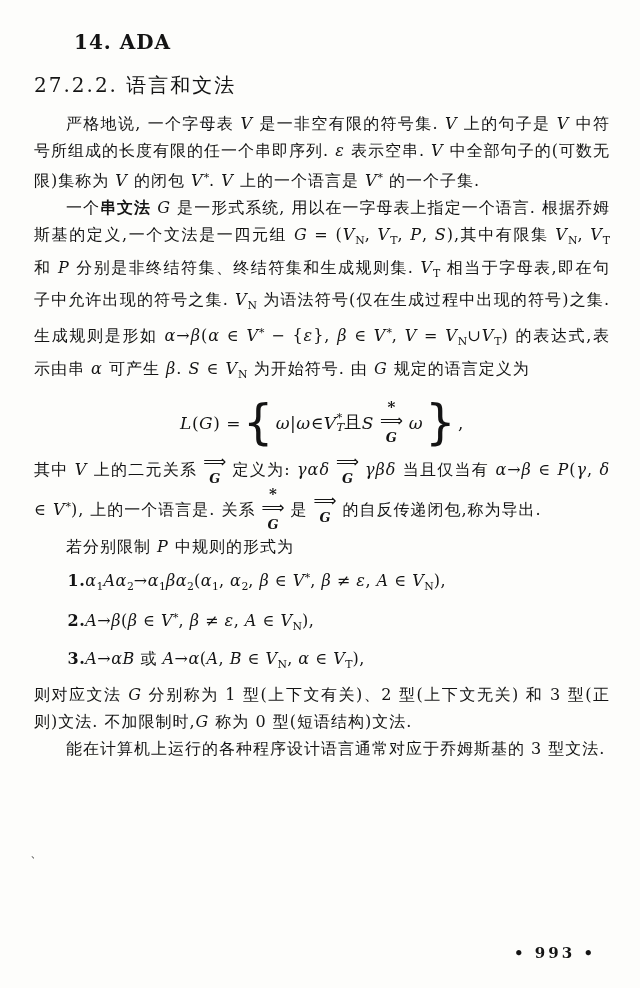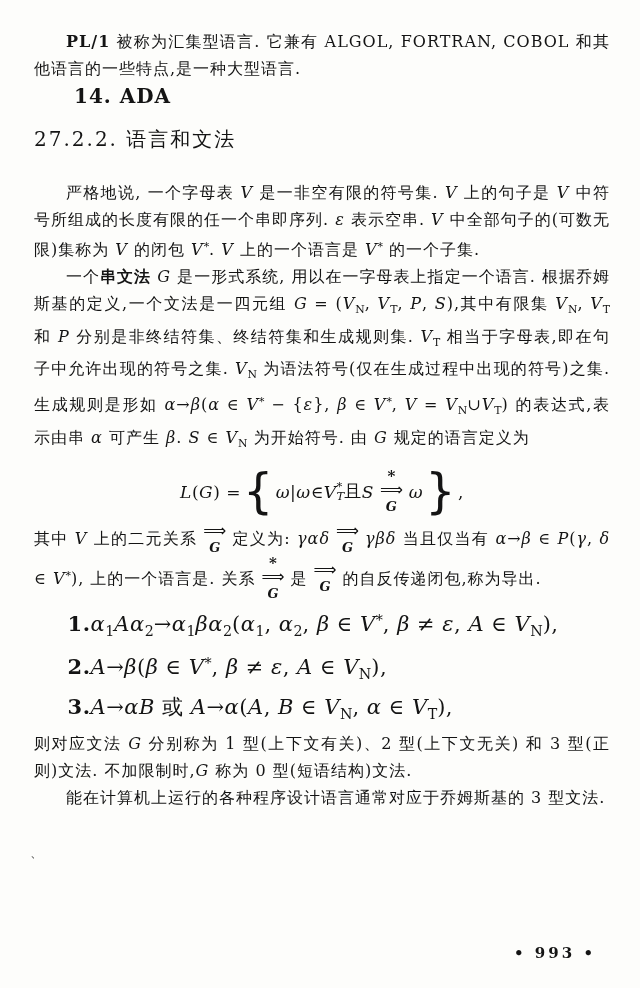--- a/index.html
+++ b/index.html
@@ -22,35 +22,35 @@
     text-align:justify;
   }
   .indent{text-indent:2em;}
   .h-ada{
     margin:1px 0;
     padding-left:2em;
     font-size:20px;line-height:27px;
     font-weight:bold;letter-spacing:1px;
   }
   .h-section{
-    margin:14px 0 25px 0;
+    margin:14px 0 10px 0;
     font-size:20px;
     line-height:30px;
     letter-spacing:2px;
     font-weight:normal;
   }
   .formula{
     margin:12px 0 8px 0;
     display:flex;justify-content:center;align-items:center;
     font-size:17px;letter-spacing:0.5px;
   }
   .deriv{line-height:30px;}
   .rules{margin:2px 0 0 0;padding-left:2.1em;}
   .rule-line{
-    margin:0;font-size:21px;line-height:32px;letter-spacing:0.5px;text-align:left;
+    margin:0;font-size:16px;line-height:32px;letter-spacing:0.5px;text-align:left;
   }
   
   .seg-i{font-style:italic;}
   .seg-b{font-weight:bold;}
   .seg-sb{font-size:68%;vertical-align:-0.35em;letter-spacing:0;}
   .seg-sp{font-size:68%;vertical-align:0.45em;letter-spacing:0;}
   .seg-br{
     font-size:280%;font-weight:normal;line-height:0;
     vertical-align:middle;padding:0 2px;
     font-family:"DejaVu Sans","Liberation Sans",sans-serif;
@@ -77,21 +77,20 @@
   .page-num{
     position:absolute;right:44px;top:944px;
     font-size:15px;font-weight:bold;letter-spacing:3px;
   }
 </style>
 </head>
 <body>
 
 <main class="page">
 
-  <p class="para indent"><span class="seg-b">PL/1</span><span> 被称为汇集型语言.  它兼有 ALGOL, FORTRAN, COBOL 和其他语言的一些特点,是一种大型语言.</span></p>
 
   <p class="h-ada">14. ADA</p>
 
 
 
   <h2 class="h-section">27.2.2. 语言和文法</h2>
 
   <p class="para indent"><span>严格地说, 一个字母表 </span><span class="seg-i">V</span><span> 是一非空有限的符号集.  </span><span class="seg-i">V</span><span> 上的句子是 </span><span class="seg-i">V</span><span> 中符号所组成的长度有限的任一个串即序列.  </span><span class="seg-i">ε</span><span> 表示空串.  </span><span class="seg-i">V</span><span> 中全部句子的(可数无限)集称为 </span><span class="seg-i">V</span><span> 的闭包 </span><span class="seg-i">V</span><span class="seg-sp">*</span><span>.  </span><span class="seg-i">V</span><span> 上的一个语言是 </span><span class="seg-i">V</span><span class="seg-sp">*</span><span> 的一个子集.</span></p>
 
   <p class="para indent"><span>一个</span><span class="seg-b">串文法</span><span> </span><span class="seg-i">G</span><span> 是一形式系统, 用以在一字母表上指定一个语言.  根据乔姆斯基的定义,一个文法是一四元组 </span><span class="seg-i">G</span><span> = (</span><span class="seg-i">V</span><span class="seg-sb">N</span><span>, </span><span class="seg-i">V</span><span class="seg-sb">T</span><span>, </span><span class="seg-i">P</span><span>, </span><span class="seg-i">S</span><span>),其中有限集 </span><span class="seg-i">V</span><span class="seg-sb">N</span><span>, </span><span class="seg-i">V</span><span class="seg-sb">T</span><span> 和 </span><span class="seg-i">P</span><span> 分别是非终结符集、终结符集和生成规则集.  </span><span class="seg-i">V</span><span class="seg-sb">T</span><span> 相当于字母表,即在句子中允许出现的符号之集.  </span><span class="seg-i">V</span><span class="seg-sb">N</span><span> 为语法符号(仅在生成过程中出现的符号)之集.生成规则是形如 </span><span class="seg-i">α</span><span>→</span><span class="seg-i">β</span><span>(</span><span class="seg-i">α</span><span> ∈ </span><span class="seg-i">V</span><span class="seg-sp">*</span><span> − {</span><span class="seg-i">ε</span><span>}, </span><span class="seg-i">β</span><span> ∈ </span><span class="seg-i">V</span><span class="seg-sp">*</span><span>, </span><span class="seg-i">V</span><span> = </span><span class="seg-i">V</span><span class="seg-sb">N</span><span>∪</span><span class="seg-i">V</span><span class="seg-sb">T</span><span>) 的表达式,表示由串 </span><span class="seg-i">α</span><span> 可产生 </span><span class="seg-i">β</span><span>.  </span><span class="seg-i">S</span><span> ∈ </span><span class="seg-i">V</span><span class="seg-sb">N</span><span> 为开始符号.  由 </span><span class="seg-i">G</span><span> 规定的语言定义为</span></p>
@@ -131,20 +130,21 @@
         <span class="stk-b">G</span>
       </span><span class="seg-i">γβδ</span><span> 当且仅当有 </span><span class="seg-i">α</span><span>→</span><span class="seg-i">β</span><span> ∈ </span><span class="seg-i">P</span><span>(</span><span class="seg-i">γ</span><span>, </span><span class="seg-i">δ</span><span> ∈ </span><span class="seg-i">V</span><span class="seg-sp">*</span><span>), 上的一个语言是.  关系</span><span class="stk">
         <span class="stk-t">*</span>
         <span class="stk-m">⟹</span>
         <span class="stk-b">G</span>
       </span><span>是</span><span class="stk">
         <span class="stk-m">⟹</span>
         <span class="stk-b">G</span>
       </span><span>的自反传递闭包,称为导出.</span></p>
 
+  <p class="para indent"><span>若分别限制 </span><span class="seg-i">P</span><span> 中规则的形式为</span></p>
 
   <div class="rules">
     <p class="rule-line"><span class="seg-b">1.</span><span class="seg-i">α</span><span class="seg-sb">1</span><span class="seg-i">A</span><span class="seg-i">α</span><span class="seg-sb">2</span><span>→</span><span class="seg-i">α</span><span class="seg-sb">1</span><span class="seg-i">β</span><span class="seg-i">α</span><span class="seg-sb">2</span><span>(</span><span class="seg-i">α</span><span class="seg-sb">1</span><span>, </span><span class="seg-i">α</span><span class="seg-sb">2</span><span>, </span><span class="seg-i">β</span><span> ∈ </span><span class="seg-i">V</span><span class="seg-sp">*</span><span>, </span><span class="seg-i">β</span><span> ≠ </span><span class="seg-i">ε</span><span>, </span><span class="seg-i">A</span><span> ∈ </span><span class="seg-i">V</span><span class="seg-sb">N</span><span>),</span></p>
     <p class="rule-line"><span class="seg-b">2.</span><span class="seg-i">A</span><span>→</span><span class="seg-i">β</span><span>(</span><span class="seg-i">β</span><span> ∈ </span><span class="seg-i">V</span><span class="seg-sp">*</span><span>, </span><span class="seg-i">β</span><span> ≠ </span><span class="seg-i">ε</span><span>, </span><span class="seg-i">A</span><span> ∈ </span><span class="seg-i">V</span><span class="seg-sb">N</span><span>),</span></p>
     <p class="rule-line"><span class="seg-b">3.</span><span class="seg-i">A</span><span>→</span><span class="seg-i">αB</span><span> 或 </span><span class="seg-i">A</span><span>→</span><span class="seg-i">α</span><span>(</span><span class="seg-i">A</span><span>, </span><span class="seg-i">B</span><span> ∈ </span><span class="seg-i">V</span><span class="seg-sb">N</span><span>, </span><span class="seg-i">α</span><span> ∈ </span><span class="seg-i">V</span><span class="seg-sb">T</span><span>),</span></p>
   </div>
 
   <p class="para"><span>则对应文法 </span><span class="seg-i">G</span><span> 分别称为 1 型(上下文有关)、2 型(上下文无关) 和 3 型(正则)文法.  不加限制时,</span><span class="seg-i">G</span><span> 称为 0 型(短语结构)文法.</span></p>
 
   <p class="para indent">能在计算机上运行的各种程序设计语言通常对应于乔姆斯基的 3 型文法.</p>

